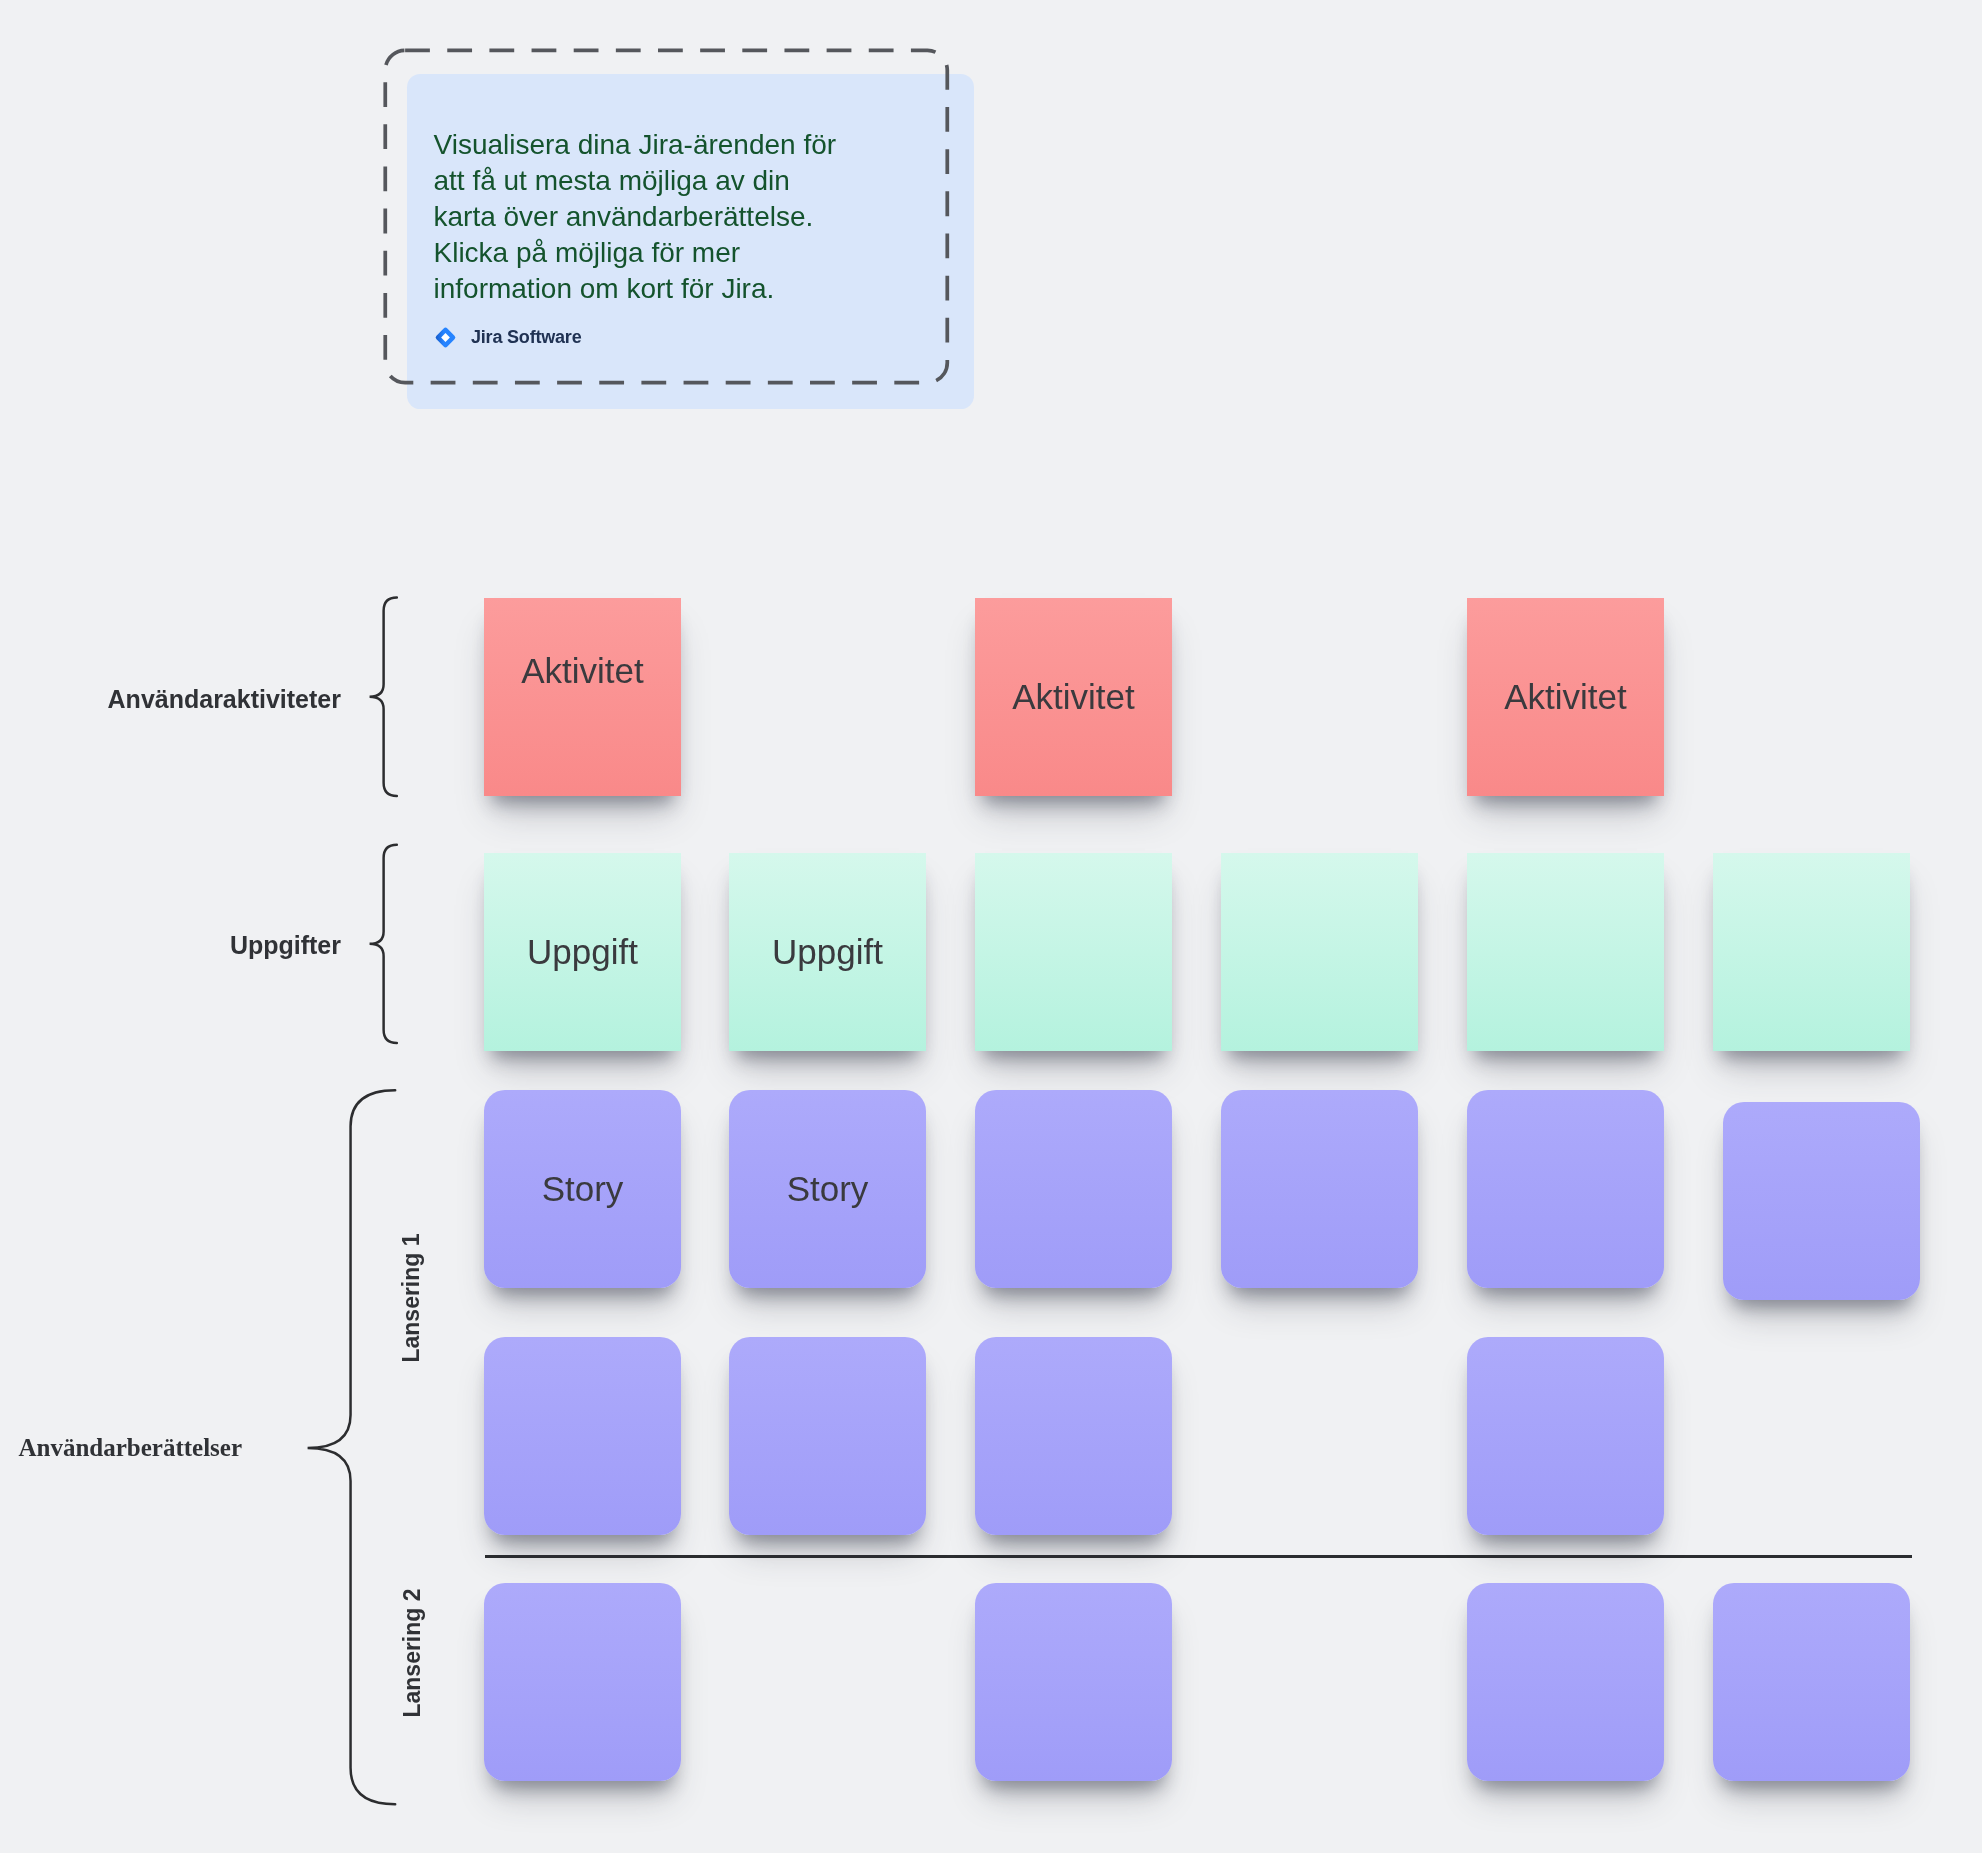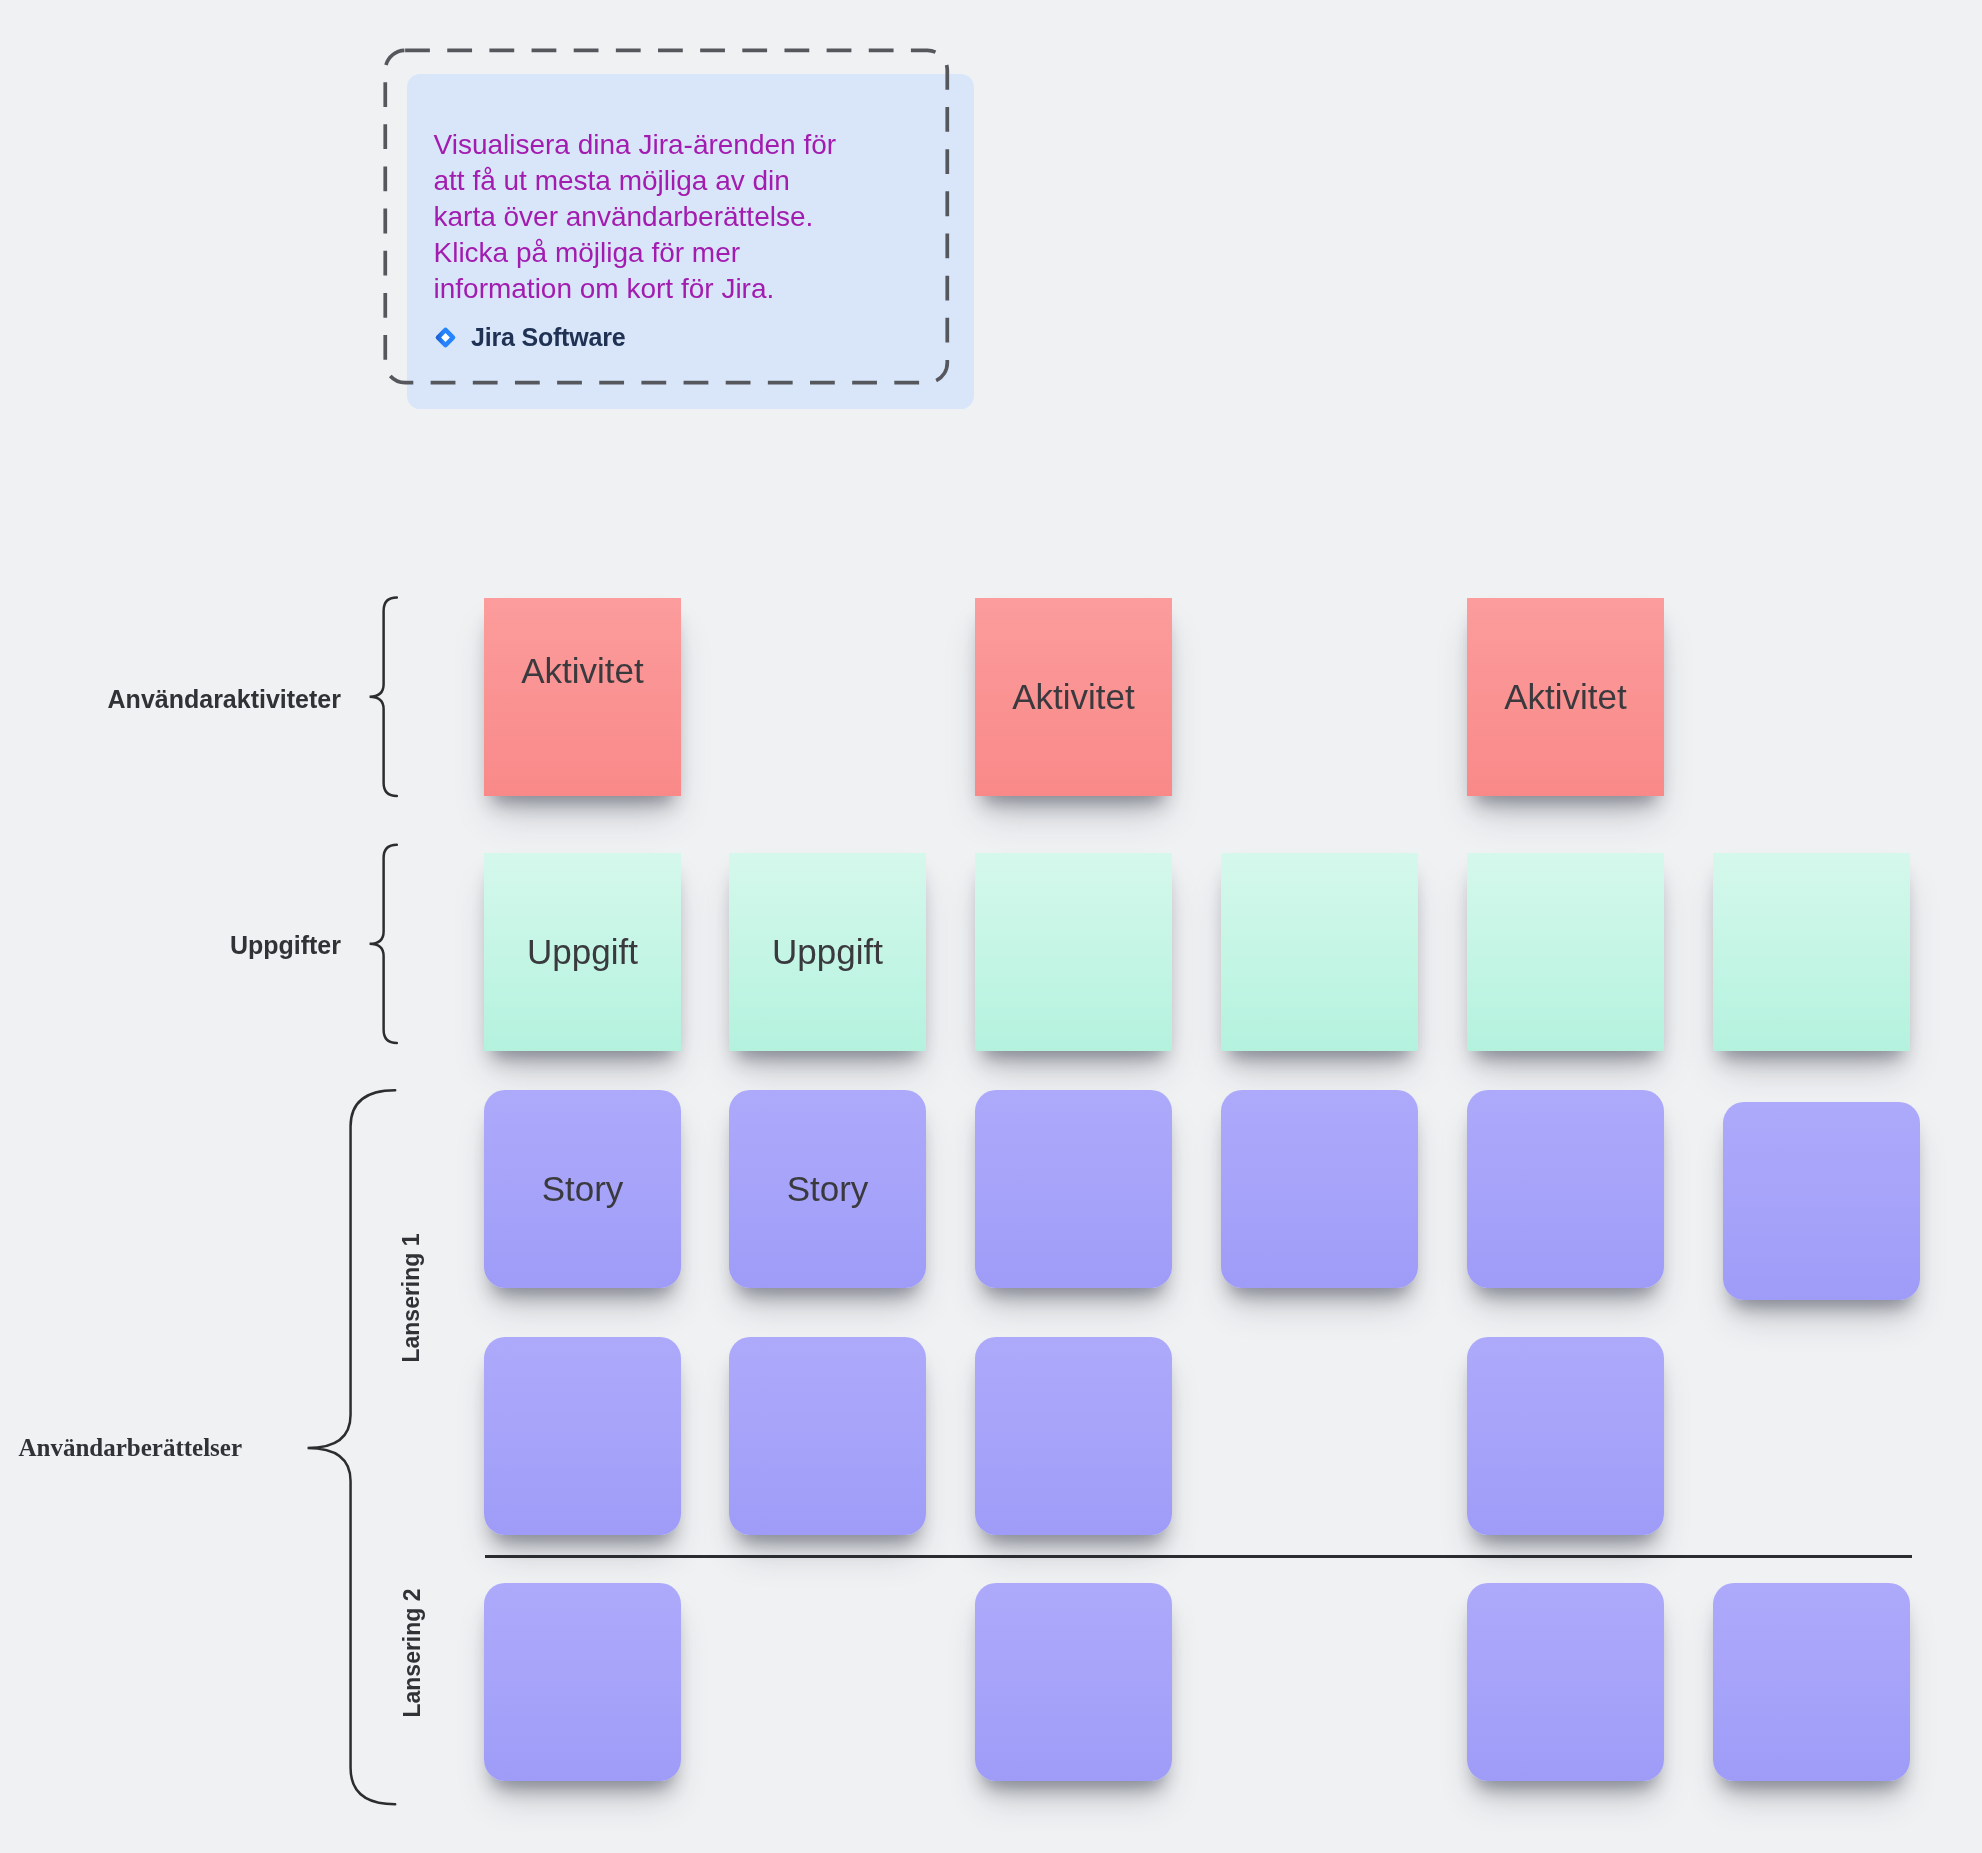--- a/index.html
+++ b/index.html
@@ -22,33 +22,33 @@
     left: 407px; top: 74px;
     width: 567px; height: 335px;
     background: #d9e6fa;
     border-radius: 13.2px;
   }
   .info-text {
     position: absolute;
     left: 26.5px; top: 53px;
     font-size: 28px;
     line-height: 36px;
-    color: #a21caf;
+    color: #14532d;
     white-space: nowrap;
   }
   .jira-row {
     position: absolute;
     left: 23px; top: 245px;
     display: flex;
     align-items: center;
     gap: 10px;
     height: 36px;
   }
   .jira-wordmark {
-    font-size: 25px;
+    font-size: 18px;
     font-weight: 600;
     letter-spacing: -0.2px;
     color: #203253;
   }
 
   
   svg.overlay {
     position: absolute;
     left: 0; top: 0;
     pointer-events: none;

